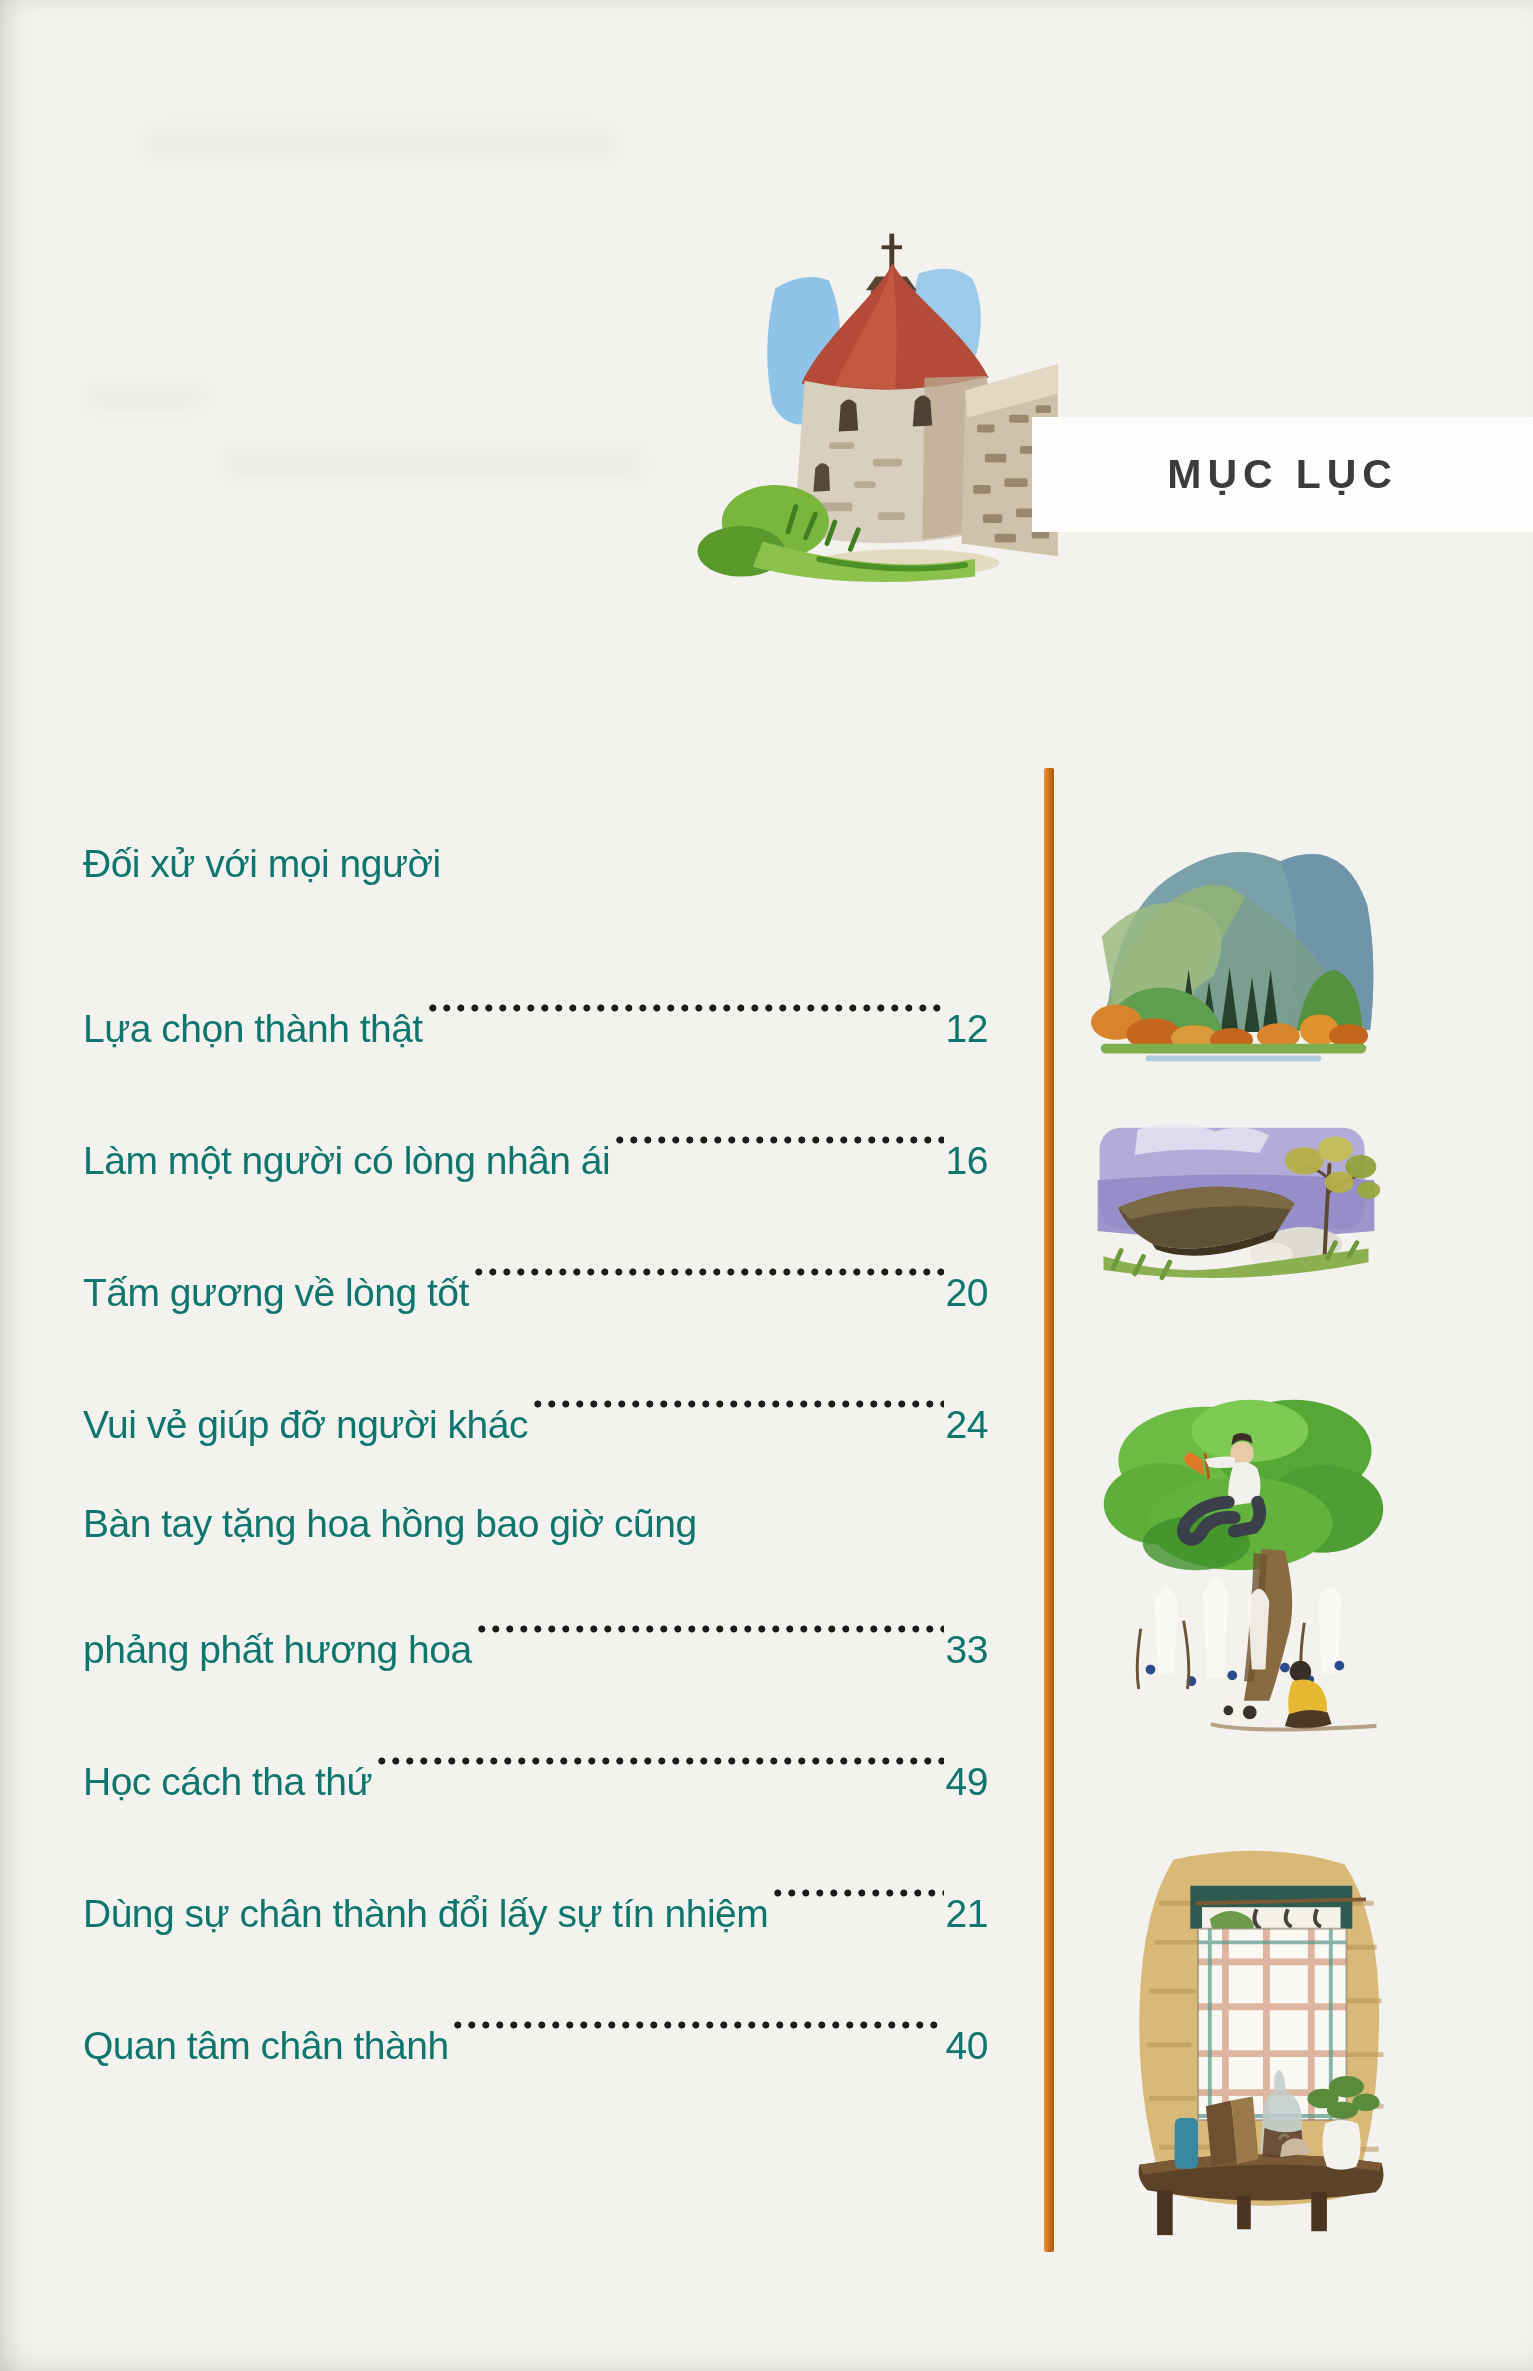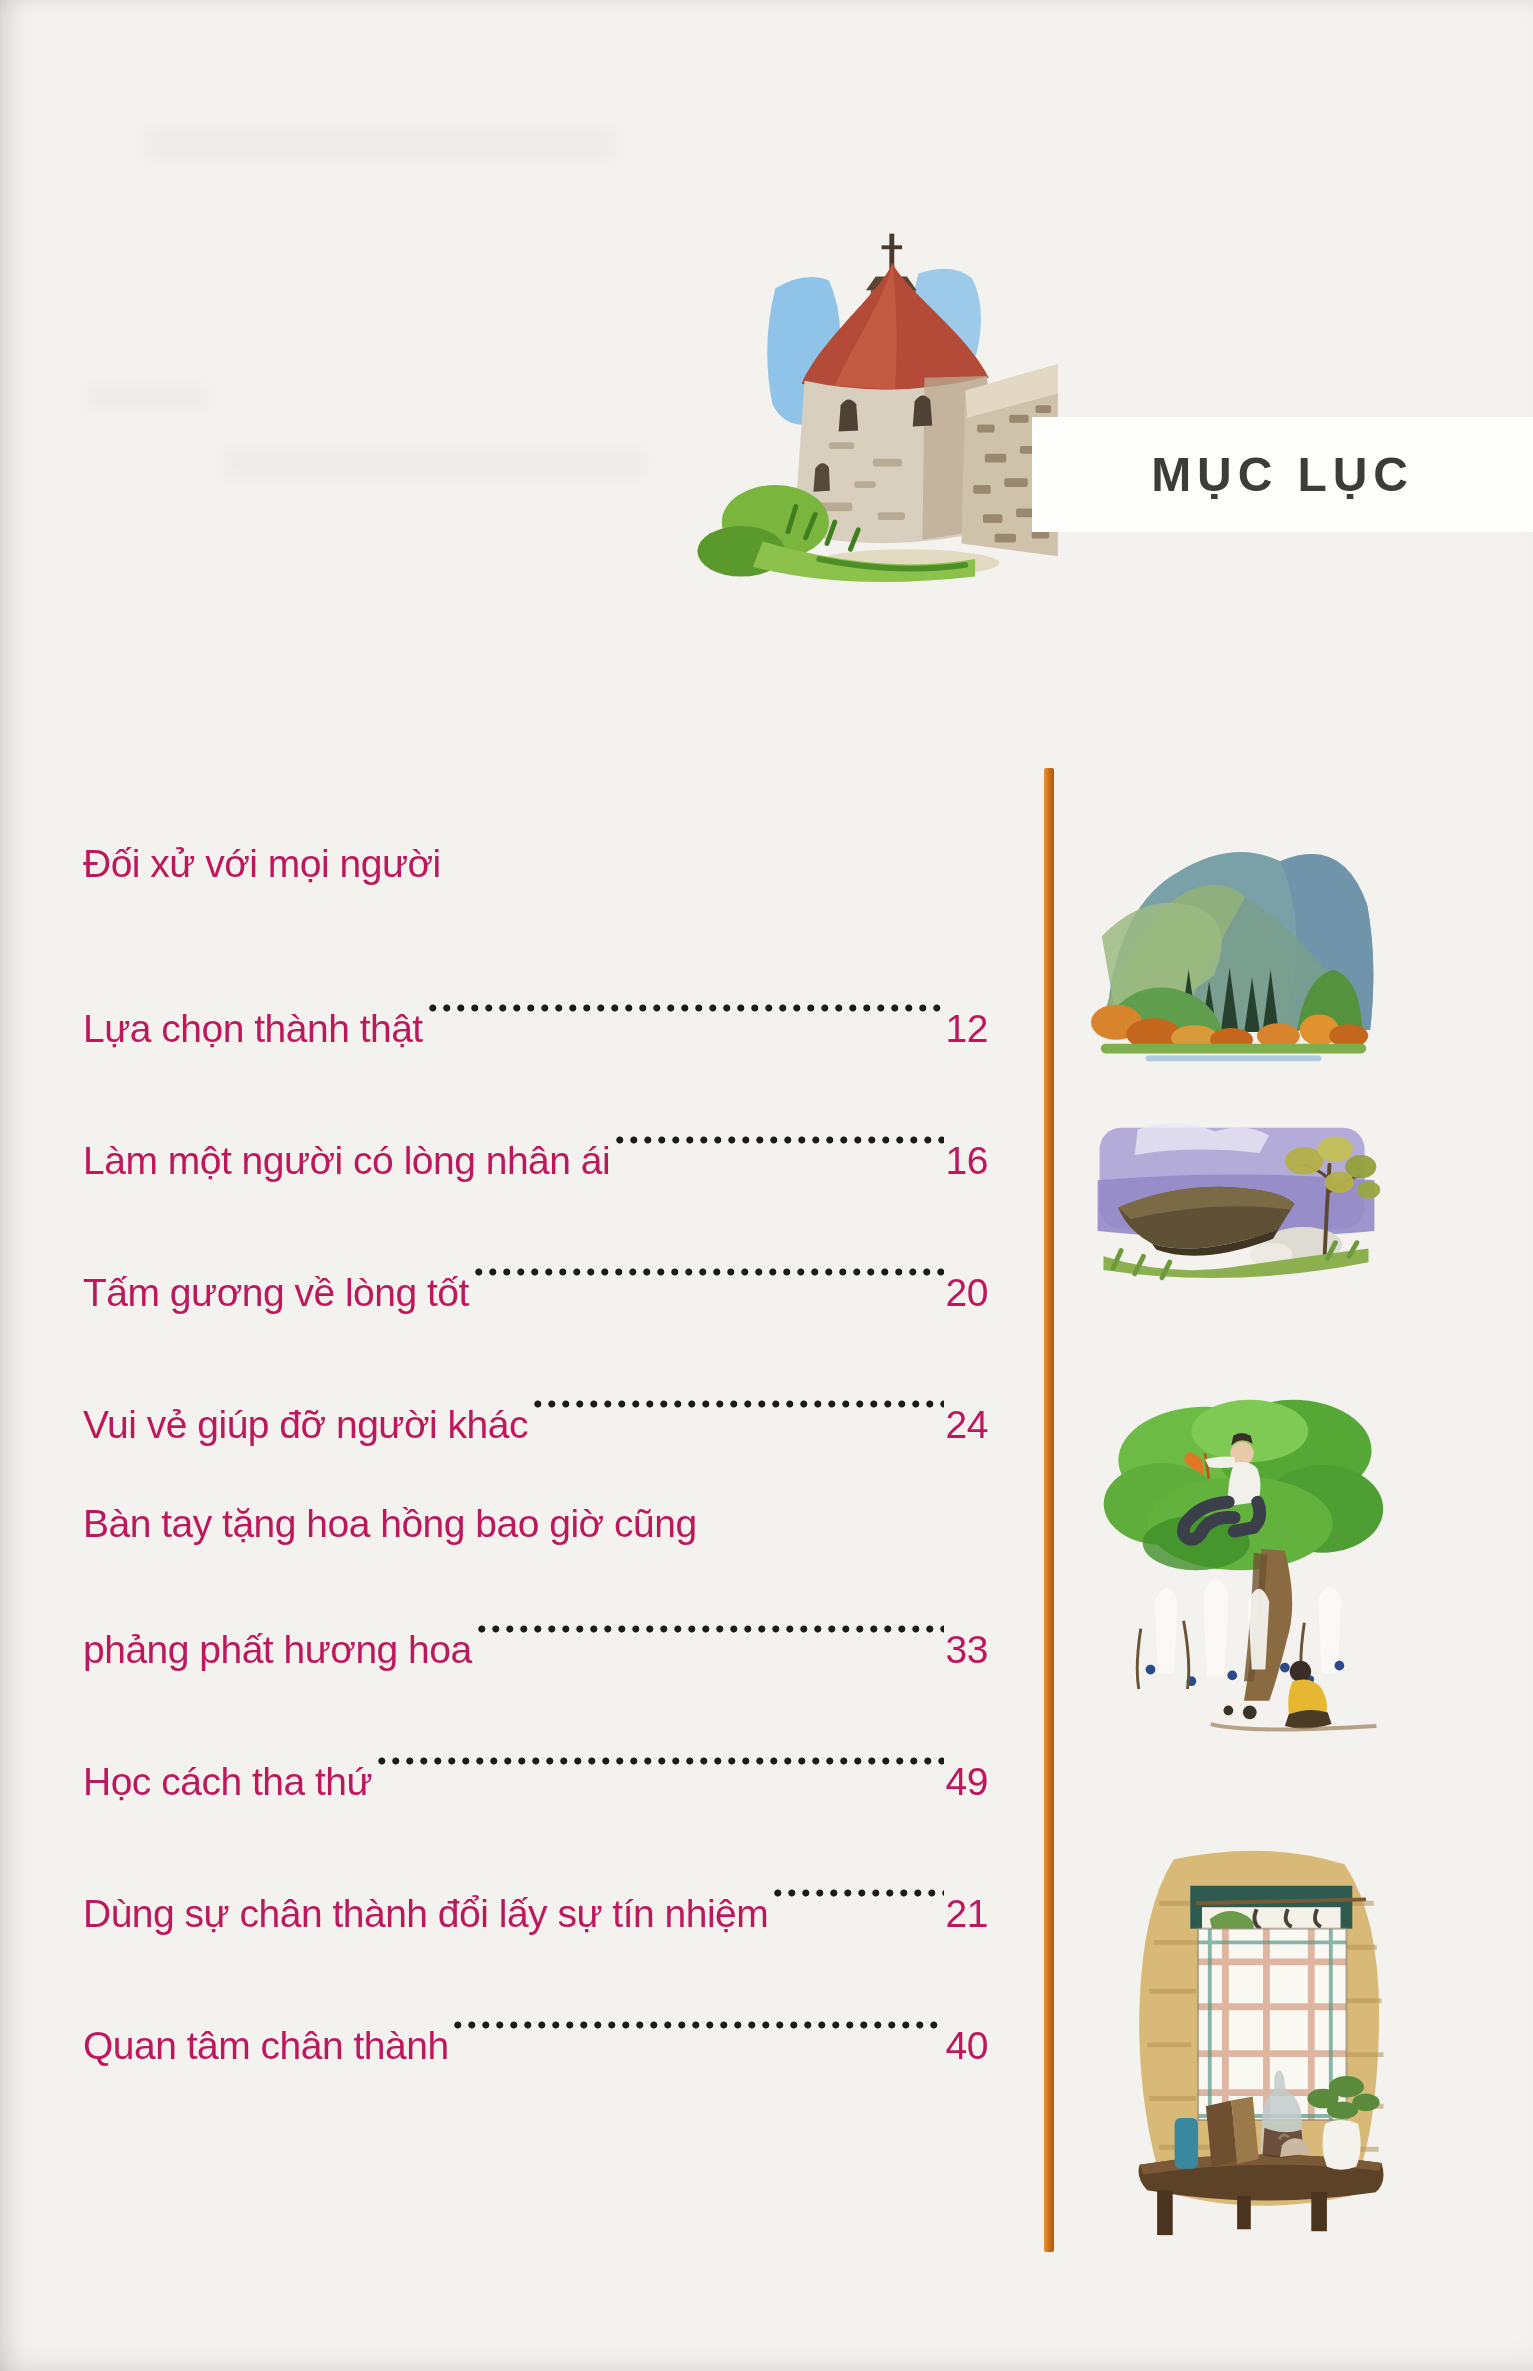--- a/index.html
+++ b/index.html
@@ -20,34 +20,34 @@
   .ghost.g2{left:224px;top:449px;width:419px;height:29px;}
   .ghost.g3{left:88px;top:385px;width:117px;height:25px;}
 
   .title-band{
     position:absolute;left:1032px;right:0;top:417px;height:115px;
     background:#fdfdfc;
     display:flex;align-items:center;justify-content:center;
   }
   .title-band h1{
     margin:0;
-    font-size:48px;font-weight:700;letter-spacing:5.9px;
+    font-size:41px;font-weight:700;letter-spacing:5.9px;
     color:#3c3c3a;
   }
 
   .castle{position:absolute;left:673px;top:220px;width:385px;height:380px;}
   .divider{
     position:absolute;left:1044px;top:768px;width:9.8px;height:1484px;
     background:linear-gradient(to right,#e8963a,#d0731d 45%,#a85a10);
     border-radius:2px;
   }
 
   .toc{
     position:absolute;left:83px;top:817px;width:905px;
-    color:#be185d;
+    color:#0f766e;
   }
   .toc-entry{margin-bottom:39px;}
   .toc-line{
     display:flex;align-items:baseline;
     font-size:39px;letter-spacing:-0.5px;
     line-height:93px;height:93px;white-space:nowrap;
   }
   .toc-text{flex:0 0 auto;}
   .dots{
     flex:1 1 auto;height:93px;margin:0 2px 0 2.9px;

